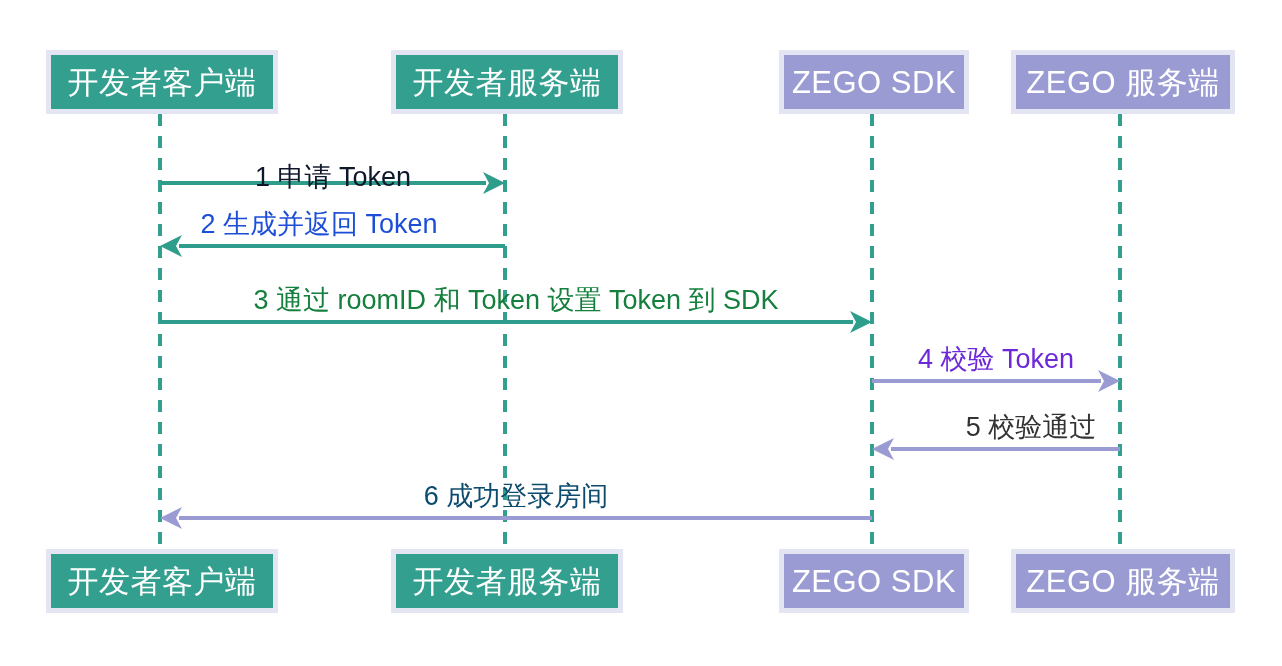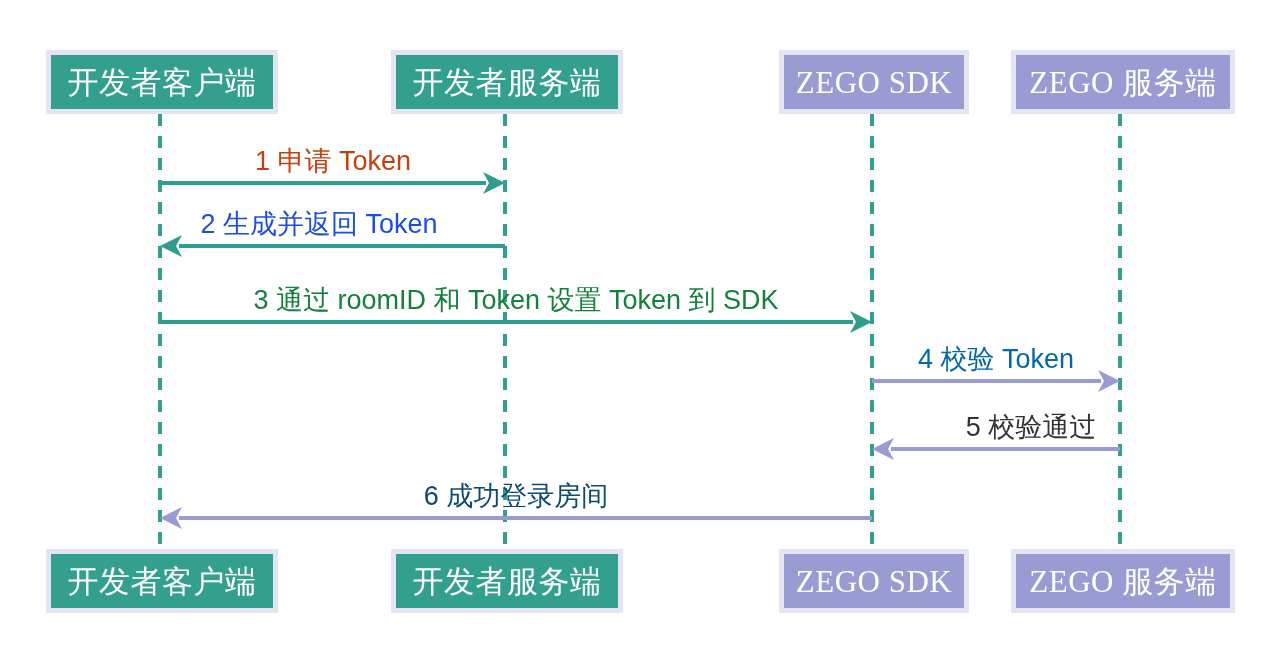--- a/index.html
+++ b/index.html
@@ -34,21 +34,21 @@
     border: 5px solid #e3e6f2;
     color: #ffffff;
     font-size: 31px;
     font-weight: 400;
     letter-spacing: 0.5px;
     line-height: 1;
     white-space: nowrap;
     font-family: "Liberation Sans", "DejaVu Sans", sans-serif;
   }
   .participant-box.teal  { background: #33a08f; }
-  .participant-box.purple{ background: #9a9bd2; font-family: Liberation Serif, serif; }
+  .participant-box.purple{ background: #9a9bd2; }
 
   .msg-label {
     position: absolute;
     color: #333333;
     font-size: 27px;
     line-height: 1;
     white-space: nowrap;
     font-family: "Liberation Sans", "DejaVu Sans", sans-serif;
   }
 </style>
@@ -96,21 +96,21 @@
       <div class="participant-box teal" style="left: 46px; top: 50px; width: 232px; height: 64px; background: rgb(51, 160, 143); border-color: rgb(227, 230, 242); color: rgb(255, 255, 255);">开发者客户端</div>
       <div class="participant-box teal" style="left: 391px; top: 50px; width: 232px; height: 64px; background: rgb(51, 160, 143); border-color: rgb(227, 230, 242); color: rgb(255, 255, 255);">开发者服务端</div>
       <div class="participant-box purple" style="left: 779px; top: 50px; width: 190px; height: 64px; background: rgb(154, 155, 210); border-color: rgb(227, 230, 242); color: rgb(255, 255, 255);">ZEGO SDK</div>
       <div class="participant-box purple" style="left: 1011px; top: 50px; width: 224px; height: 64px; background: rgb(154, 155, 210); border-color: rgb(227, 230, 242); color: rgb(255, 255, 255);">ZEGO 服务端</div>
       <div class="participant-box teal" style="left: 46px; top: 549px; width: 232px; height: 64px; background: rgb(51, 160, 143); border-color: rgb(227, 230, 242); color: rgb(255, 255, 255);">开发者客户端</div>
       <div class="participant-box teal" style="left: 391px; top: 549px; width: 232px; height: 64px; background: rgb(51, 160, 143); border-color: rgb(227, 230, 242); color: rgb(255, 255, 255);">开发者服务端</div>
       <div class="participant-box purple" style="left: 779px; top: 549px; width: 190px; height: 64px; background: rgb(154, 155, 210); border-color: rgb(227, 230, 242); color: rgb(255, 255, 255);">ZEGO SDK</div>
       <div class="participant-box purple" style="left: 1011px; top: 549px; width: 224px; height: 64px; background: rgb(154, 155, 210); border-color: rgb(227, 230, 242); color: rgb(255, 255, 255);">ZEGO 服务端</div>
     </div>
   <div id="labels-layer">
-      <div class="msg-label" style="top: 148px; left: 333px; transform: translateX(-50%); color: #c2410c;">1 申请 Token</div>
+      <div class="msg-label" style="top: 164px; left: 333px; transform: translateX(-50%); color: #0f172a;">1 申请 Token</div>
       <div class="msg-label" style="top: 211px; left: 319px; transform: translateX(-50%); color: #1d4ed8;">2 生成并返回 Token</div>
       <div class="msg-label" style="top: 287px; left: 516px; transform: translateX(-50%); color: #15803d;">3 通过 roomID 和 Token 设置 Token 到 SDK</div>
-      <div class="msg-label" style="top: 346px; left: 996px; transform: translateX(-50%); color: #0369a1;">4 校验 Token</div>
+      <div class="msg-label" style="top: 346px; left: 996px; transform: translateX(-50%); color: #6d28d9;">4 校验 Token</div>
       <div class="msg-label" style="top: 414px; left: 996px; transform: translateX(-50%); color: rgb(51, 51, 51); margin-left: 35px;">5 校验通过</div>
       <div class="msg-label" style="top: 483px; left: 516px; transform: translateX(-50%); color: #0c4a6e; text-align: right;">6 成功登录房间</div>
     </div>
 
 </div>
 
 </body></html>

